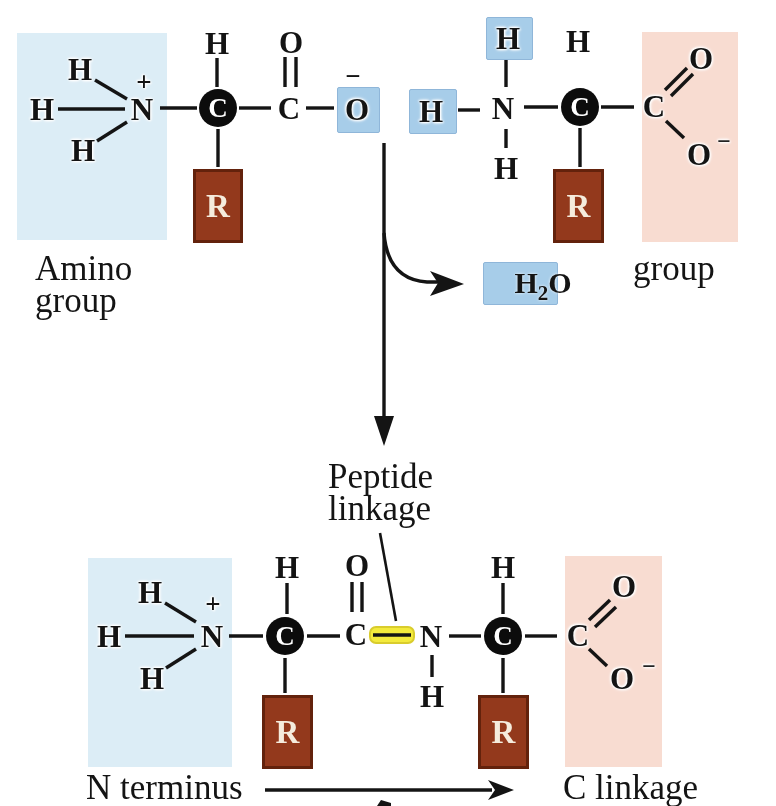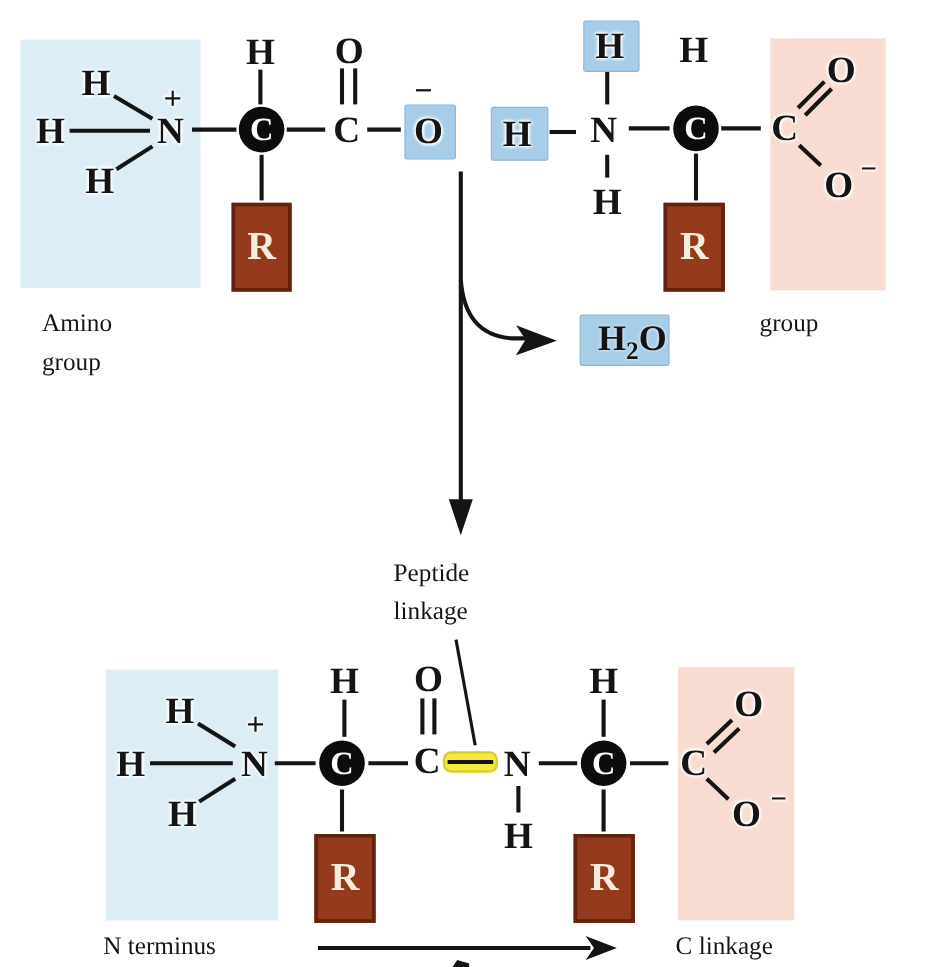--- a/index.html
+++ b/index.html
@@ -38,21 +38,21 @@
   }
   .atom.sign{font-size:27px;}
   .atom.sup{font-size:24px;}
   .cdisc{
     position:absolute;z-index:5;width:38px;height:38px;border-radius:50%;
     background:#0c0c0c;transform:translate(-50%,-50%);
     display:flex;align-items:center;justify-content:center;
     color:#ffffff;font-weight:700;font-size:27px;line-height:1;
   }
   .lbl{
-    position:absolute;z-index:5;font-size:21px;line-height:32px;white-space:nowrap;
+    position:absolute;z-index:5;font-size:35px;line-height:32px;white-space:nowrap;
   }
   .water{
     position:absolute;z-index:5;transform:translate(-50%,-50%);
     font-weight:700;font-size:30px;line-height:1;white-space:nowrap;
     text-shadow:0 0 3px #fff;
   }
   .water .sub{font-size:21px;position:relative;top:7px;}
 </style>
 </head>
 <body>
@@ -177,21 +177,21 @@
   <span class="atom" style="left:506px;top:168px">H</span>
   <span class="atom" style="left:578px;top:41px">H</span>
   <div class="cdisc" style="left:580px;top:107px">
     <span>C</span>
     </div>
   <span class="atom" style="left:654px;top:106px">C</span>
   <span class="atom" style="left:701px;top:58px">O</span>
   <span class="atom" style="left:699px;top:154px">O</span>
   <span class="atom sup" style="left:724px;top:141px">−</span>
 
-  <div class="water" style="left:527px;top:283px">
+  <div class="water" style="left:543px;top:283px">
     <span>H</span><span class="sub">2</span><span>O</span>
   </div>
 
   <span class="atom" style="left:150px;top:592px">H</span>
   <span class="atom" style="left:109px;top:636px">H</span>
   <span class="atom" style="left:152px;top:678px">H</span>
   <span class="atom sign" style="left:213px;top:604px">+</span>
   <span class="atom" style="left:212px;top:636px">N</span>
   <span class="atom" style="left:287px;top:567px">H</span>
   <div class="cdisc" style="left:285px;top:636px">

